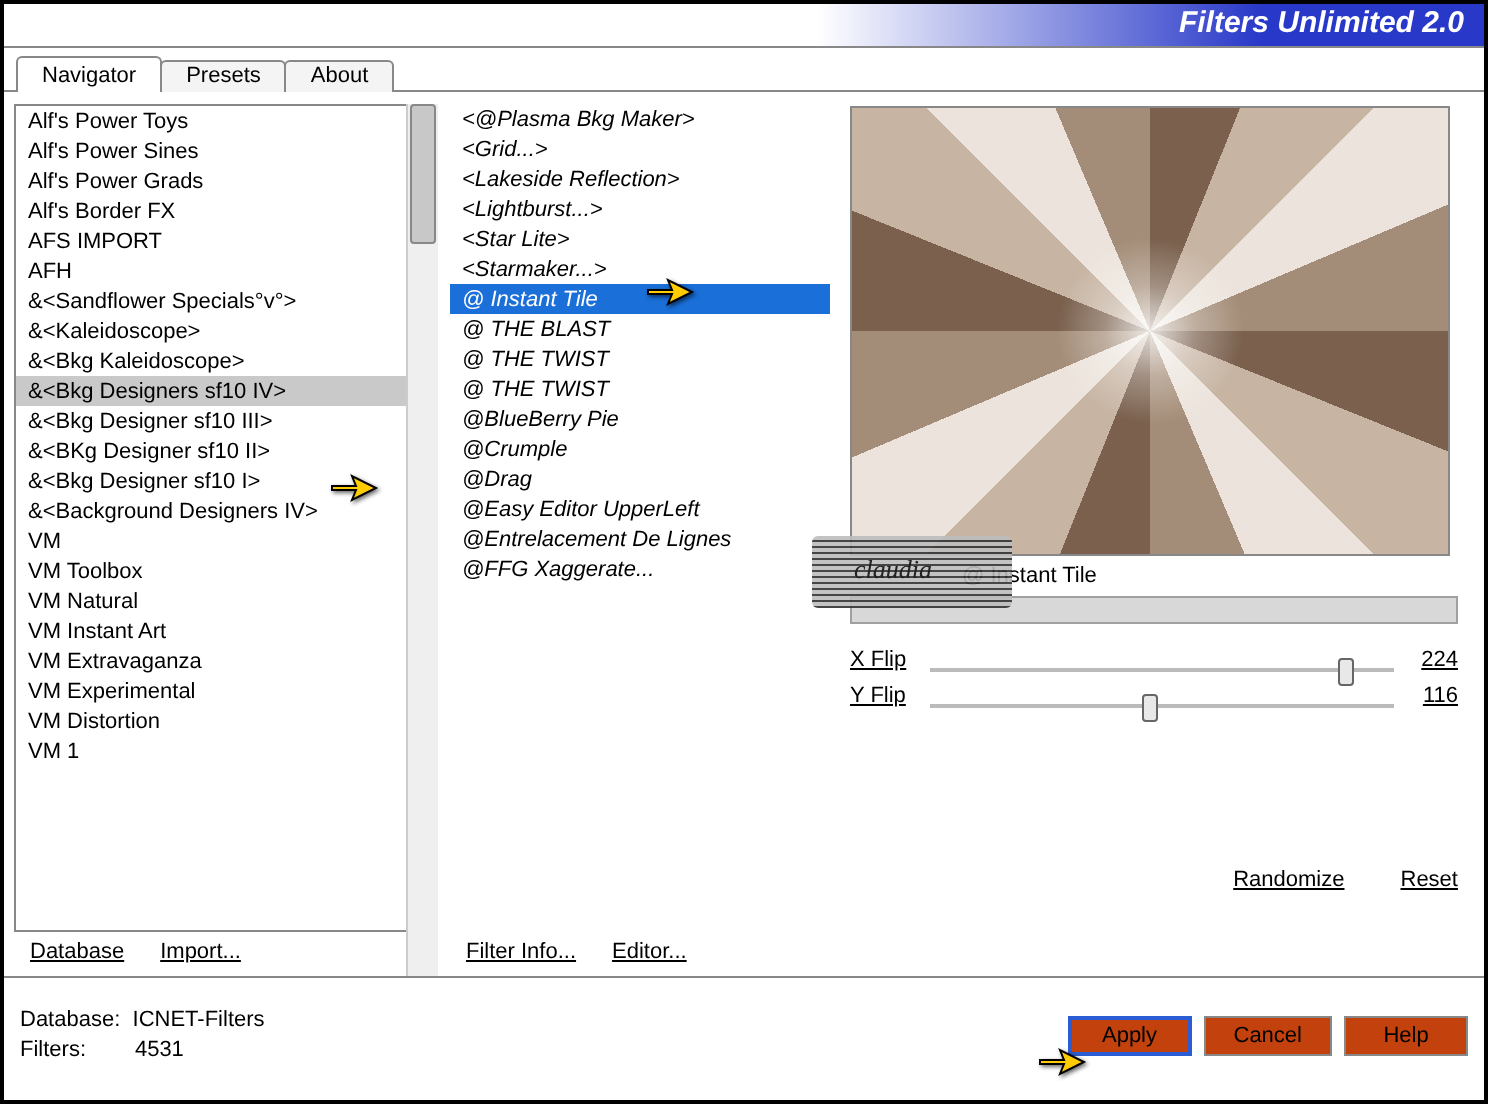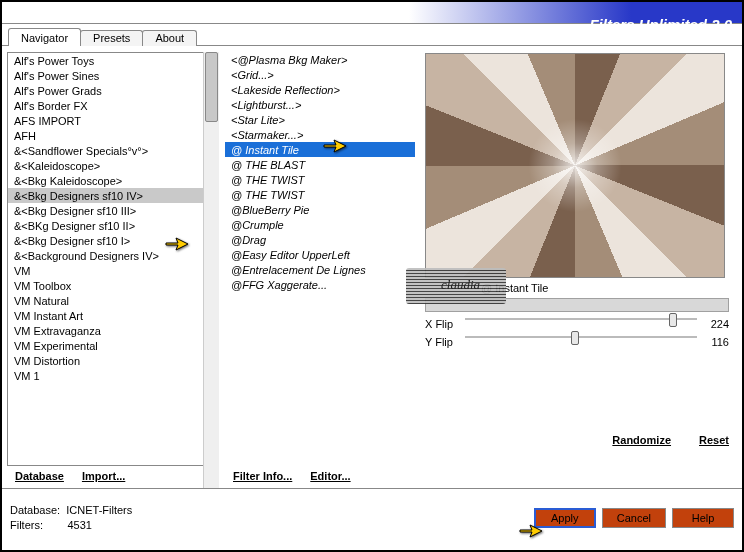--- a/index.html
+++ b/index.html
@@ -1,18 +1,18 @@
 <!DOCTYPE html>
 <html><head>
 <meta charset="utf-8">
 <style>
 * { margin:0; padding:0; box-sizing:border-box; font-family:Tahoma,Arial,sans-serif; font-size:11px; color:#000; }
 body { width:744px; height:552px; background:#fff; border:2px solid #000; position:relative; }
 .titlebar { height:22px; background:linear-gradient(90deg,#fff 55%,#2838c8 85%); position:relative; border-bottom:1px solid #888; }
-.titlebar .title { position:absolute; right:10px; top:14px; color:#fff; font-weight:bold; font-style:italic; font-size:15px; }
+.titlebar .title { position:absolute; right:10px; top:1px; color:#fff; font-weight:bold; font-style:italic; font-size:15px; }
 .tabs { display:flex; height:22px; padding:4px 0 0 6px; background:#fff; }
 .tab { padding:3px 12px 0; border:1px solid #888; border-bottom:none; background:#fff; margin-right:-1px; border-radius:3px 3px 0 0; cursor:pointer; font-size:11px; }
 .tab.active { background:#fff; position:relative; z-index:1; }
 .tab.inactive { background:#f4f4f4; margin-top:2px; padding-top:1px; }
 .tabline { border-top:1px solid #888; margin-top:-1px; }
 .main { display:flex; height:442px; padding:6px 5px 0 5px; }
 .col { position:relative; }
 .list { overflow-y:scroll; border:1px solid #888; background:#fff; height:414px; }
 .col1 { width:212px; margin-right:6px; }
 .col1 .list { width:212px; }
@@ -22,38 +22,38 @@
 .item.sel-grey { background:#c9c9c9; }
 .item.sel-blue { background:#1a6fd8; color:#fff; }
 .col3 { flex:1; }
 .preview { width:300px; height:225px; border:1px solid #888; margin-left:4px; margin-top:1px; background:#aa9482; display:flex; align-items:center; justify-content:center; position:relative; overflow:hidden; }
 .preview .pvg { width:100%; height:100%; background:
   radial-gradient(circle at 50% 50%, rgba(255,255,255,.8) 0%, rgba(255,255,255,.3) 12%, transparent 25%),
   repeating-conic-gradient(from 0deg at 50% 50%, #7a604d 0deg 22deg, #c7b4a3 22deg 45deg, #ece4dc 45deg 67deg, #a48d78 67deg 90deg);
 }
 .filtname { padding:4px 0 4px 60px; }
 .bargrey { height:14px; background:#d8d8d8; margin:0 8px 6px 4px; border:1px solid #a0a0a0; }
-.sliderrow { display:flex; align-items:flex-start; height:18px; padding:0 8px 0 4px; }
+.sliderrow { display:flex; align-items:flex-end; height:18px; padding:0 8px 0 4px;text-decoration:underline; }
 .sliderrow .lab { width:34px; }
 .sliderrow .track { flex:1; height:2px; background:#bbb; position:relative; margin:0 6px; }
 .sliderrow .thumb { position:absolute; top:-5px; width:8px; height:14px; background:#e8e8e8; border:1px solid #666; border-radius:2px; }
 .sliderrow .val { width:26px; text-align:right; }
-.btnrow { display:flex; padding:2px 8px 2px 8px; gap:18px; height:20px; align-items:center; font-weight:bold; }
+.btnrow { display:flex; padding:2px 8px 2px 8px; gap:18px; height:20px; align-items:center; font-weight:normal; }
 .linkbtn { text-decoration:underline; cursor:pointer; }
 .footer { border-top:1px solid #888; padding:3px 8px; display:flex; align-items:center; height:58px; }
 .footer .info { font-size:11px; line-height:15px; }
 .footer .fbtn { border:1px solid #888; background:#c2410c; padding:3px 14px; margin-left:6px; cursor:pointer; min-width:62px; text-align:center; }
 .footer .fbtn.def { border:1px solid #2a5cd4; box-shadow:0 0 0 1px #2a5cd4 inset; }
 .scrollbar-fake { position:absolute; right:0; top:0; bottom:0; width:16px; background:#efefef; border-left:1px solid #ccc; }
 .scrollbar-fake .th { position:absolute; left:1px; right:1px; top:0; height:70px; background:#c8c8c8; border:1px solid #888; border-radius:2px; }
 .point { position:absolute; width:26px; height:20px; z-index:5; }
 .point svg { filter:drop-shadow(1px 1px 1px rgba(0,0,0,.6)); }
 .watermark { position:absolute; left:404px; top:266px; width:100px; height:36px; z-index:6; pointer-events:none; }
 .watermark .bg { position:absolute; inset:0; background:repeating-linear-gradient(0deg,#333 0 1px, transparent 1px 3px),#bdbdbd; border-radius:3px; opacity:.9; }
-.watermark .tx { position:absolute; left:35px; top:9px; font-style:italic; font-family:Georgia,serif; font-size:13px; color:#222; }
+.watermark .tx { position:absolute; left:21px; top:9px; font-style:italic; font-family:Georgia,serif; font-size:13px; color:#222; }
 </style>
 </head>
 <body>
 
 <div class="titlebar">
   <span class="title">Filters Unlimited 2.0</span>
 </div>
 
 <div class="tabs">
   <div class="tab active">Navigator</div>

